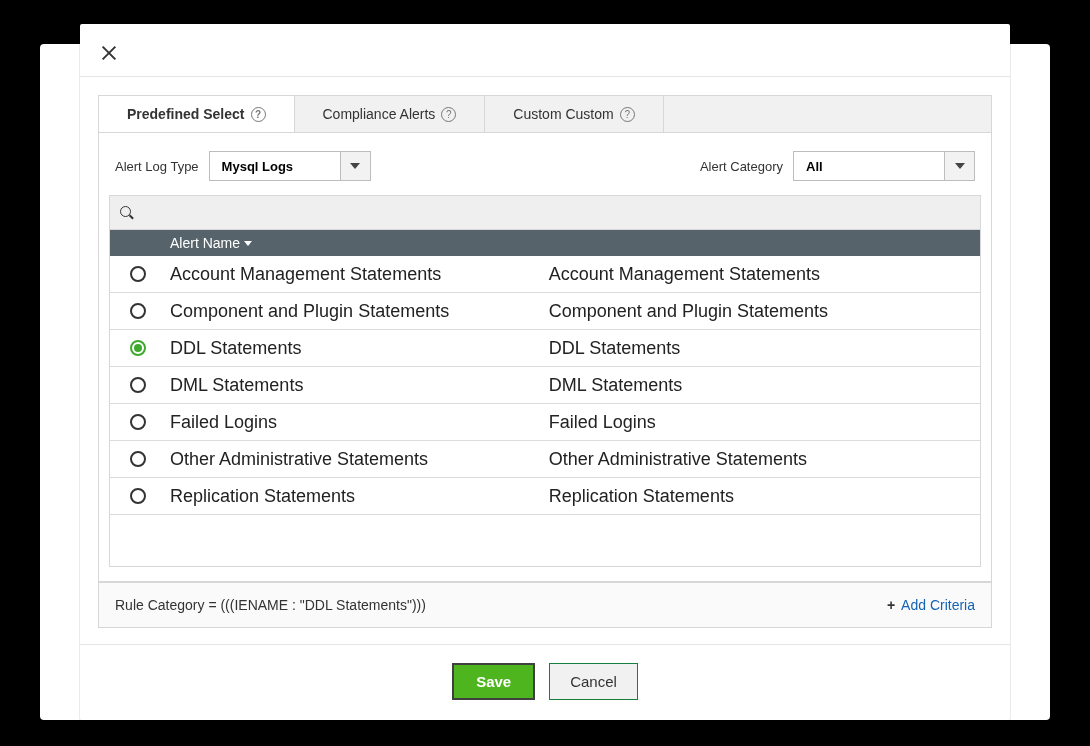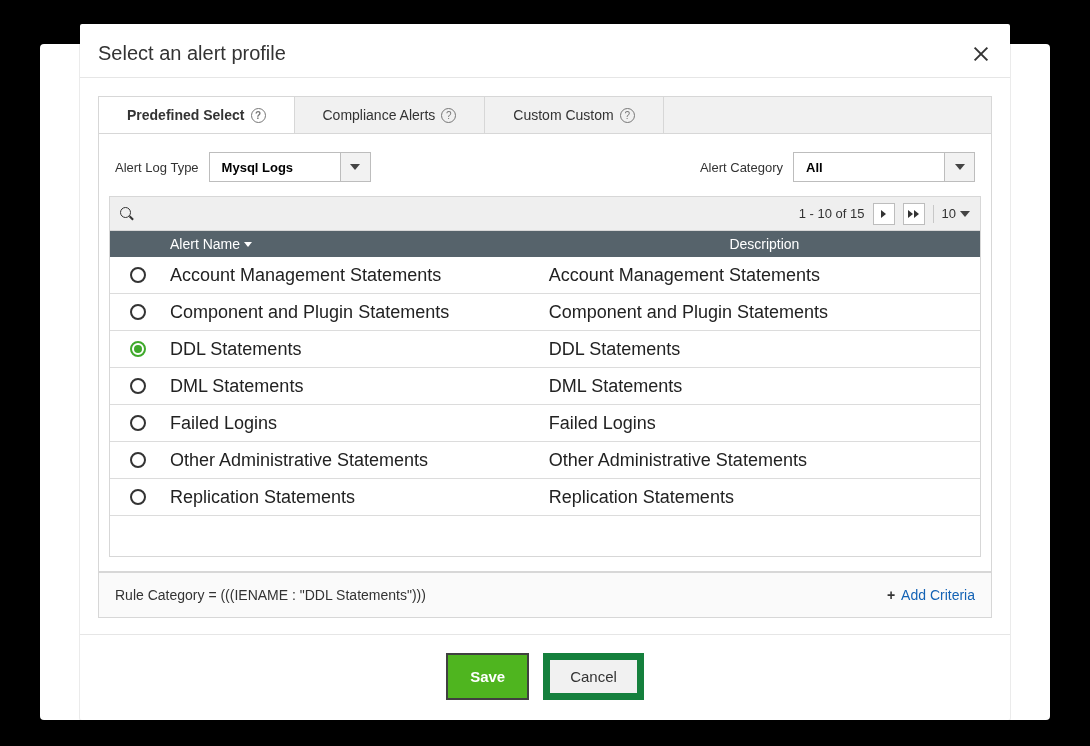--- a/index.html
+++ b/index.html
@@ -60,30 +60,29 @@
   .cell-name { flex:0 0 44%; padding-left:4px; }
   .cell-desc { flex:1; }
 
   .criteria { border:1px solid #d7d7d7; background:#fafafa; margin:0 18px 16px 18px; padding:14px 16px; display:flex; justify-content:space-between; align-items:center; font-size:14px; color:#333; }
   .add-crit { color:#1463b5; cursor:pointer; display:flex; align-items:center; gap:6px; }
   .plus { font-weight:700; color:#333; }
 
   .footer-sep { height:1px; background:#e6e6e6; }
   .footer { display:flex; gap:14px; justify-content:center; padding:18px 0 20px 0; }
   .btn-save { background:#4fb51f; color:#fff; border:2px solid #404040; padding:8px 22px; font-size:15px; font-weight:700; cursor:pointer; }
-  .btn-cancel { background:#f1f1f1; border:7px solid #15803d; padding:8px 20px; font-size:15px; color:#333; cursor:pointer; }
+  .btn-cancel { background:#f1f1f1; border:1px solid #15803d; padding:8px 20px; font-size:15px; color:#333; cursor:pointer; }
 </style>
 </head>
 <body>
 
 <div class="backdrop"></div>
 
 <div class="modal">
   <div class="modal-header">
-    <div class="modal-title">Select an alert profile</div>
     <div class="close-x"></div>
   </div>
   <div class="sep"></div>
 
   <div class="tabs">
     <div class="tab active">
       <span>Predefined Select</span>
       <span class="help-icon">?</span>
     </div>
     <div class="tab">
@@ -116,45 +115,27 @@
             </div>
         </div>
       </div>
     </div>
 
     <div class="grid-wrap">
       <div class="toolbar">
         <div class="toolbar-left">
           <span class="search-icon"></span>
         </div>
-        <div class="toolbar-right">
-          <span>1 - 10 of 15</span>
-          <div class="pager-btn">
-              <div class="chev-r"></div>
-            </div>
-          <div class="pager-btn">
-            <div class="chev-rr">
-                <div class="chev-r"></div>
-                <div class="chev-r"></div>
-              </div>
-          </div>
-          <div class="divider"></div>
-          <div class="pagesize">
-            <span>10</span>
-            <div class="caret-down"></div>
-          </div>
-        </div>
       </div>
       <div class="grid-head">
         <div class="col-radio"></div>
         <div class="col-name">
           <span>Alert Name</span>
           <span class="sort-ind"></span>
         </div>
-        <div class="col-desc">Description</div>
       </div>
       <div class="grid-body" id="grid-body">
           <div class="row">
             <div class="radio">
               <div class="radio-circle"></div>
             </div>
             <div class="cell-name">Account Management Statements</div>
             <div class="cell-desc">Account Management Statements</div>
           </div>
           <div class="row">

